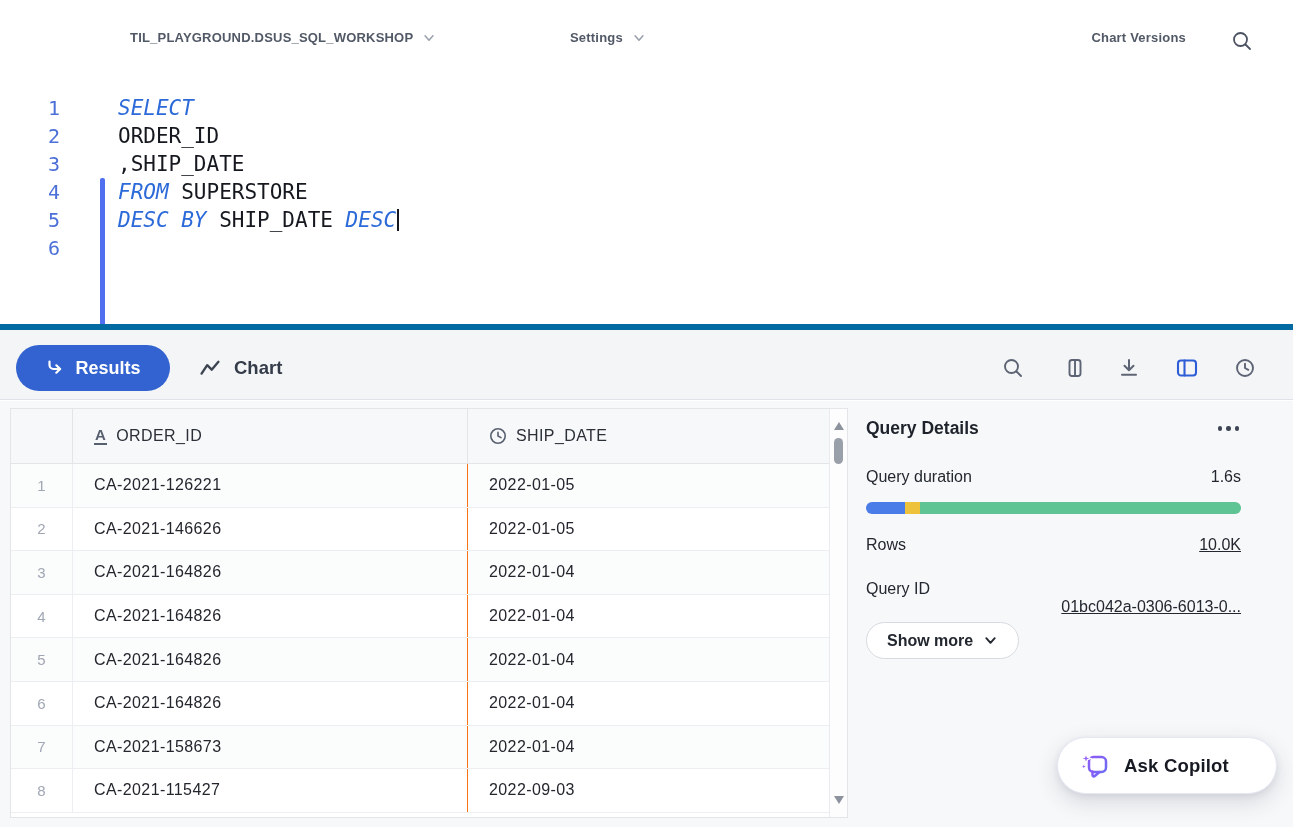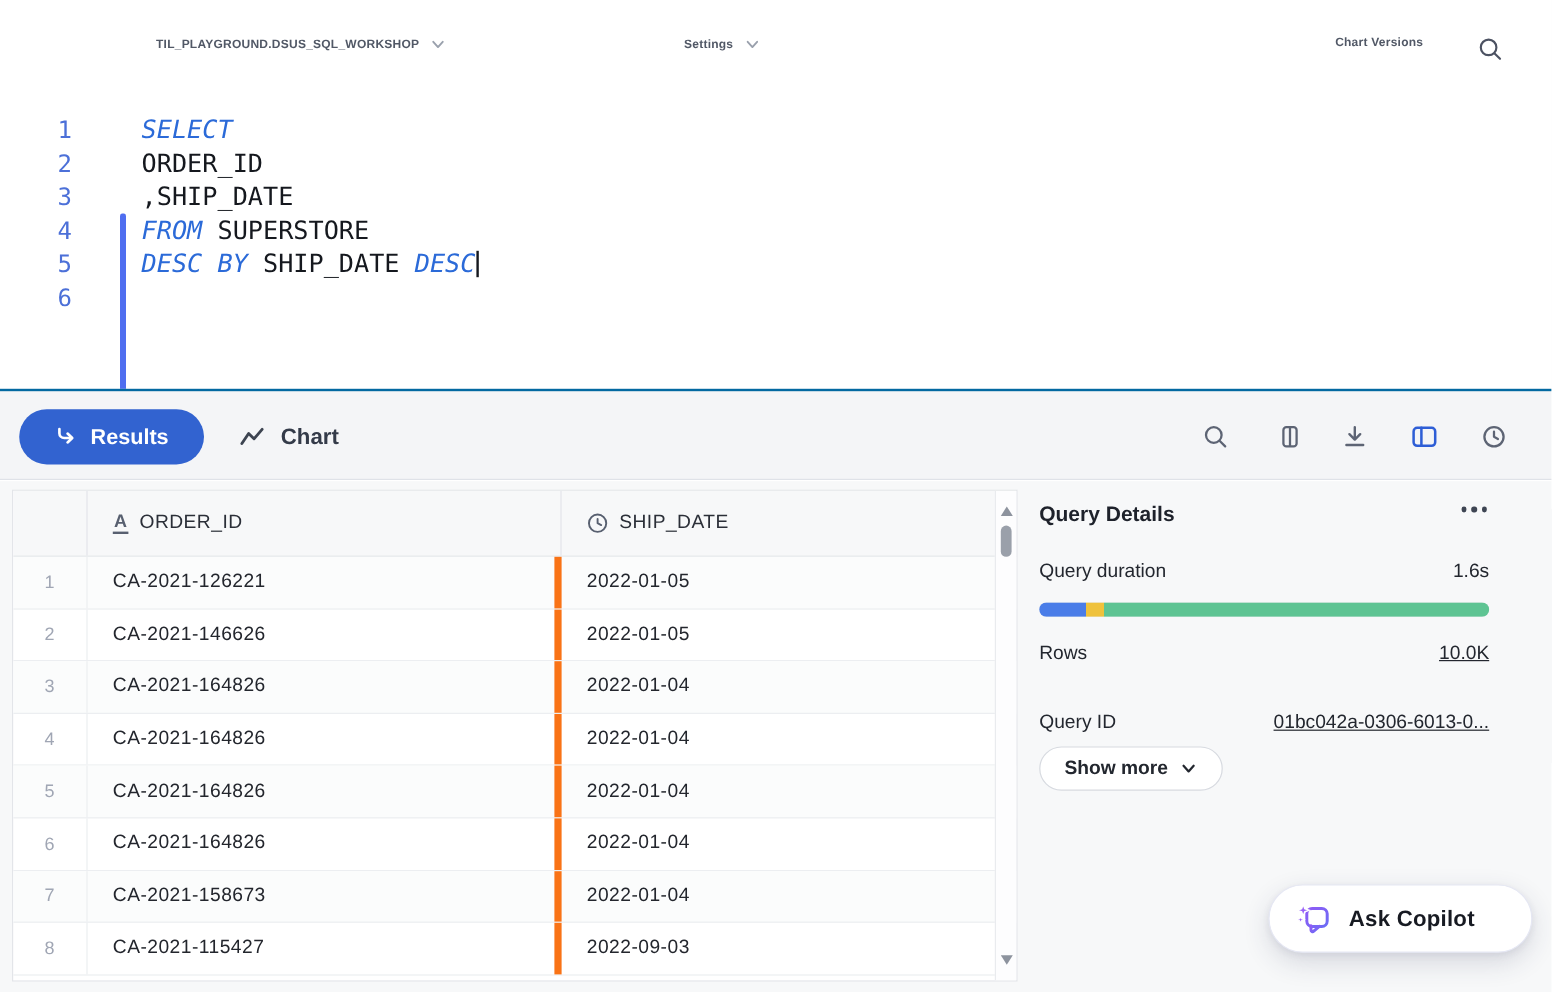--- a/index.html
+++ b/index.html
@@ -3,40 +3,40 @@
 <meta charset="utf-8">
 <style>
   * { margin:0; padding:0; box-sizing:border-box; }
   html,body { width:1293px; height:827px; overflow:hidden; background:#fff;
     font-family:"Liberation Sans", sans-serif; }
   #page { position:relative; width:1293px; height:827px; background:#fff; }
 
   
   .tophdr { position:absolute; left:0; top:0; width:1293px; height:84px; background:#fff; }
   .hdr-item { position:absolute; top:30px; display:flex; align-items:center; gap:9px;
-    font-size:10px; font-weight:700; color:#515866; letter-spacing:.2px; cursor:pointer; }
+    font-size:13px; font-weight:700; color:#515866; letter-spacing:.2px; cursor:pointer; }
   .hdr-chev { width:14px; height:14px; }
   .hdr-chev path { stroke:#9aa1ad; stroke-width:1.8; fill:none; stroke-linecap:round; stroke-linejoin:round; }
   .hdr-search { position:absolute; right:40px; top:30px; width:22px; height:22px; cursor:pointer; }
 
   
   .editor { position:absolute; left:0; top:84px; width:1293px; height:240px; background:#fff;
     padding-top:10px; font-family:"DejaVu Sans Mono", monospace; }
   .gutterbar { position:absolute; left:100px; top:94px; width:5px; height:168px;
     background:#4f6ef0; border-radius:2px; }
   .ed-line { display:flex; height:28px; align-items:center; font-size:21px; }
   .ln { width:60px; flex:none; text-align:right; color:#4c70d8; font-size:20px; }
   .code { padding-left:58px; white-space:pre; color:#15181e; }
   .kw { color:#2b6ad8;font-style:italic; }
   .cursor { display:inline-block; width:2px; height:22px; background:#15181e;
     vertical-align:-4px; margin-left:1px; }
 
   
   .resbar { position:absolute; left:0; top:324px; width:1293px; height:76px;
-    background:#f4f5f7; border-top:2px solid #0369a1; border-bottom:1px solid #dfe2e8; }
+    background:#f4f5f7; border-top:6px solid #0369a1; border-bottom:1px solid #dfe2e8; }
   .results-btn { position:absolute; left:16px; top:15px; width:154px; height:46px;
     background:#3263d0; border-radius:23px; display:flex; align-items:center; justify-content:center;
     gap:10px; color:#fff; font-size:18px; font-weight:700; cursor:pointer; border:none; }
   .chart-tab { position:absolute; left:198px; top:15px; height:46px; display:flex; align-items:center;
     gap:12px; color:#343b49; font-size:18.5px; font-weight:600; cursor:pointer; }
   .tool-icons { position:absolute; right:37px; top:0; height:76px; display:flex; align-items:center; gap:36px; }
   .tool-btn { width:22px; height:22px; cursor:pointer; display:block; }
 
   
   .rescontent { position:absolute; left:0; top:401px; width:1293px; height:426px; background:#f7f8f9; }
@@ -46,52 +46,52 @@
     background:#fff; border:1px solid #e3e5e9; overflow:hidden; }
   .trow, .thead { display:grid; grid-template-columns:62px 395px 1fr; }
   .thead { height:55px; background:#f7f8f9; border-bottom:1px solid #e3e5e9; }
   .trow { height:43.6px; border-bottom:1px solid #eceef1; }
   .trow.alt { background:#fbfcfc; }
   .th, .td { display:flex; align-items:center; padding-left:21px; font-size:16px; color:#23262d;
     letter-spacing:.4px; overflow:hidden; white-space:nowrap; }
   .th { color:#2b2f38; font-weight:400; gap:9px; }
   .th.num, .td.num { justify-content:center; padding-left:0; border-right:1px solid #eceef1; }
   .thead .num { border-right:1px solid #e3e5e9; }
-  .th.c2, .td.c2 { border-right:6px solid #f97316; }
+  .th.c2, .td.c2 { border-right:1px solid #f97316; }
   .thead .c2 { border-right:1px solid #e3e5e9; }
   .td.num { color:#a0a6b4; font-size:15px; }
   .atype { font-size:15px; font-weight:600; color:#586070; border-bottom:2px solid #586070;
     line-height:1.05; padding:0 1px 1px 1px; }
   .filler-row { height:10px; border-bottom:1px solid #eceef1; }
 
   
   .vscroll { position:absolute; right:0; top:0; bottom:0; width:18px; background:#fdfdfe;
     border-left:1px solid #e9ebee; }
   .arrow-up, .arrow-down { position:absolute; left:4px; width:0; height:0;
     border-left:5px solid transparent; border-right:5px solid transparent; cursor:pointer; }
   .arrow-up { top:13px; border-bottom:8px solid #8d939e; }
   .arrow-down { bottom:13px; border-top:8px solid #8d939e; }
   .vthumb { position:absolute; left:4px; top:29px; width:9px; height:26px; background:#9aa0aa;
     border-radius:5px; cursor:grab; }
 
   
   .qpanel { position:absolute; left:866px; top:0; width:375px; }
-  .qtitle-row { position:absolute; top:17px; left:0; right:0; display:flex; }
+  .qtitle-row { position:absolute; top:17px; left:0; right:0; display:flex; align-items:center; }
   .qtitle { font-size:17.5px; font-weight:700; color:#1e222b; }
   .ellipsis { margin-left:auto; display:flex; gap:4px; cursor:pointer; padding:4px 2px; }
   .ellipsis i { width:4.5px; height:4.5px; border-radius:50%; background:#3e4553; display:block; }
   .kv { position:absolute; left:0; right:0; display:flex; align-items:baseline;
     font-size:16px; color:#23272f; }
   .kv .val { margin-left:auto; }
   .kv-dur { top:67px; }
   .durbar { position:absolute; top:101px; left:0; width:375px; height:12px; border-radius:6px;
     overflow:hidden; display:flex; background:#e5e7ea; }
   .durbar div { height:100%; }
   .kv-rows { top:135px; }
-  .kv-qid { top:193px; }
+  .kv-qid { top:179px;flex-direction:column; }
   .linkish { text-decoration:underline; color:#23272f; cursor:pointer; }
   .showmore { position:absolute; top:221px; left:0; height:37px; padding:0 20px;
     background:#fff; border:1px solid #d7dae0; border-radius:19px; display:inline-flex;
     align-items:center; gap:10px; font-size:16px; font-weight:600; color:#23272f; cursor:pointer; }
   .sm-chev { width:15px; height:15px; }
   .sm-chev path { stroke:#23272f; stroke-width:2; fill:none; stroke-linecap:round; stroke-linejoin:round; }
 
   
   .copilot { position:absolute; left:1057px; top:737px; width:220px; height:57px; background:#fff;
     border:1px solid #e5e7f3; border-radius:29px; display:flex; align-items:center; gap:13px;

